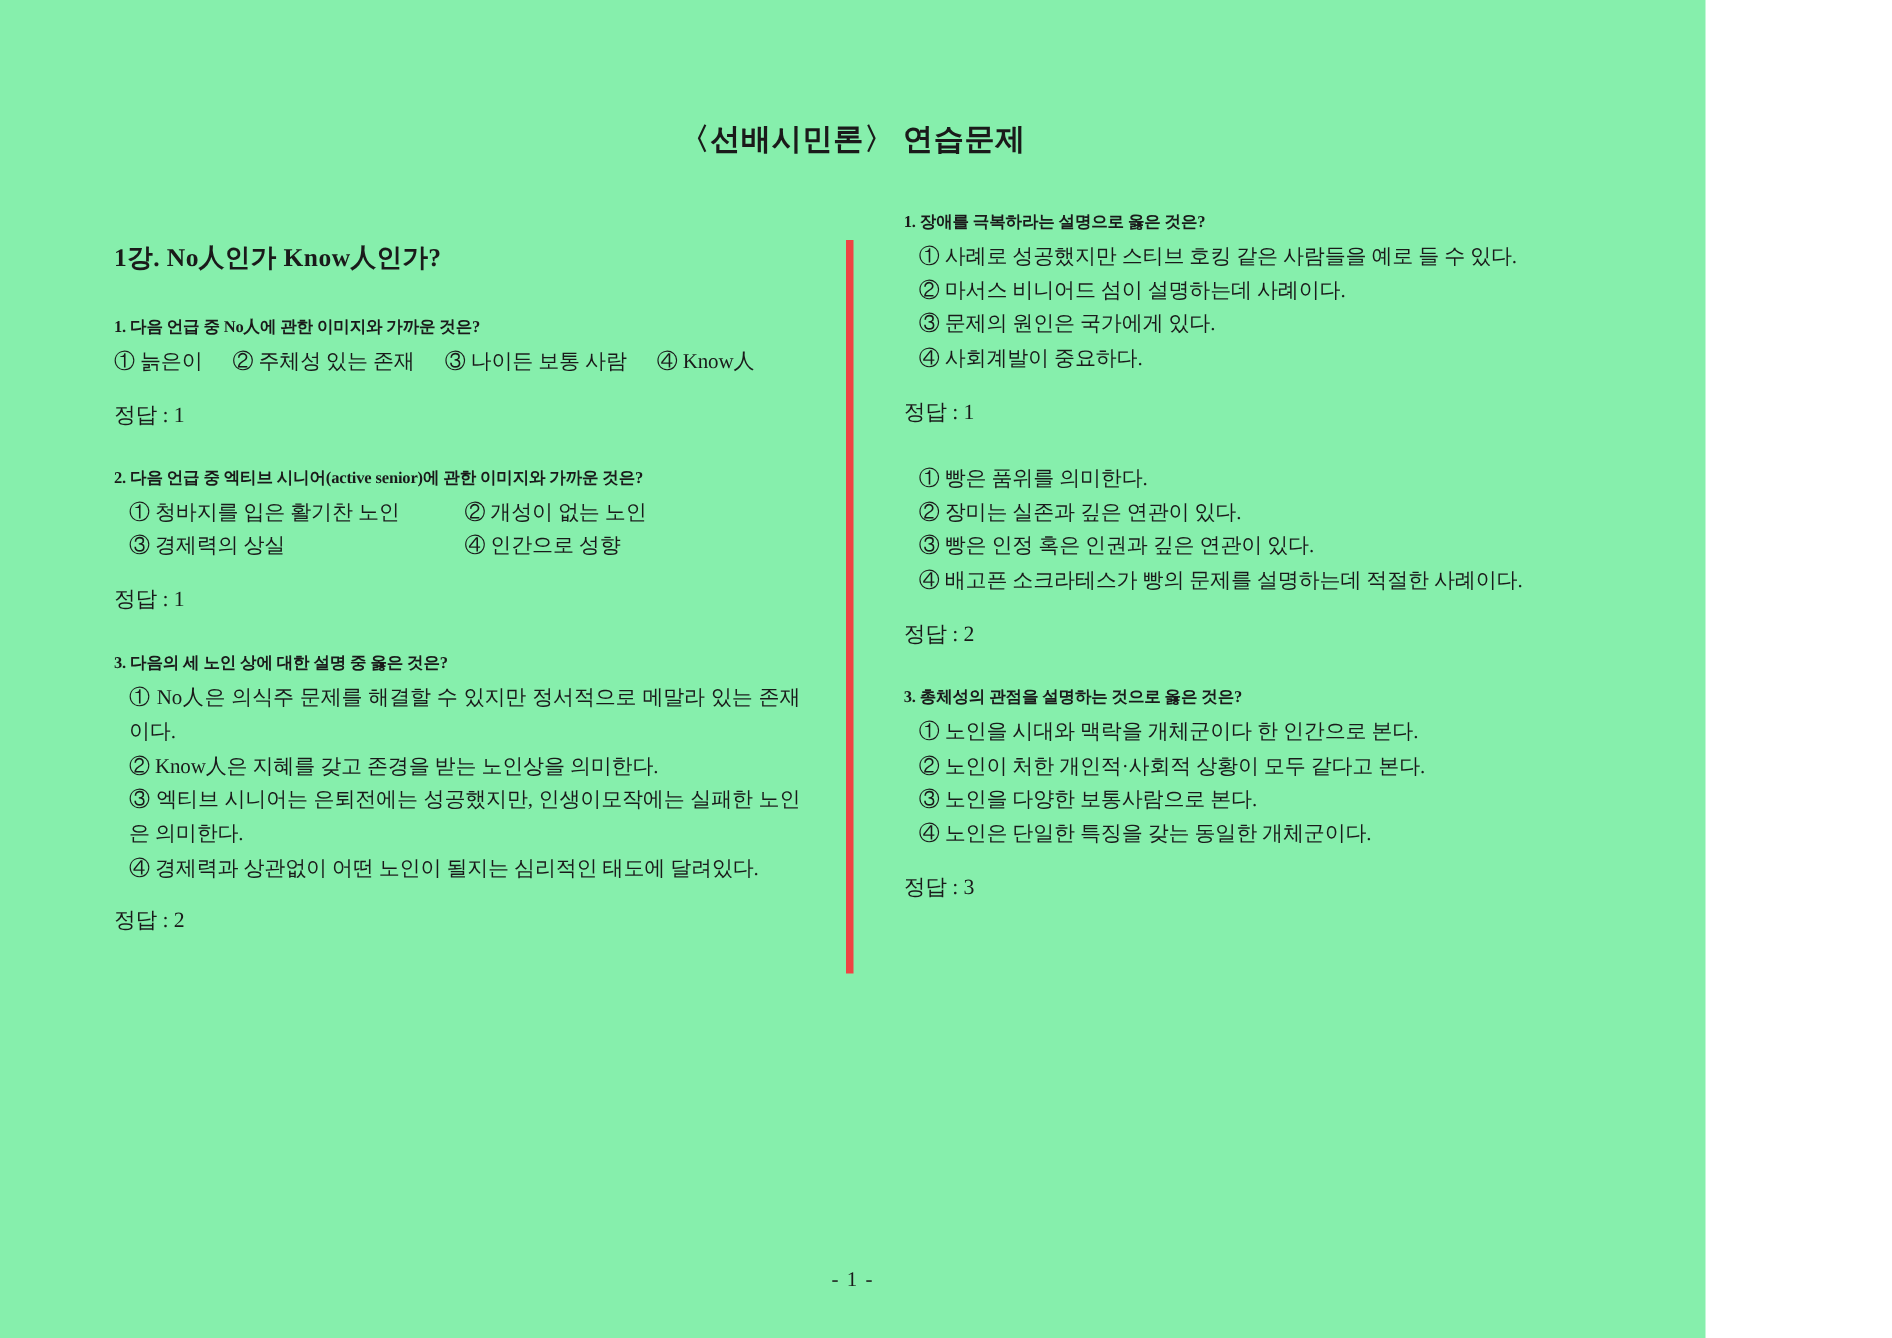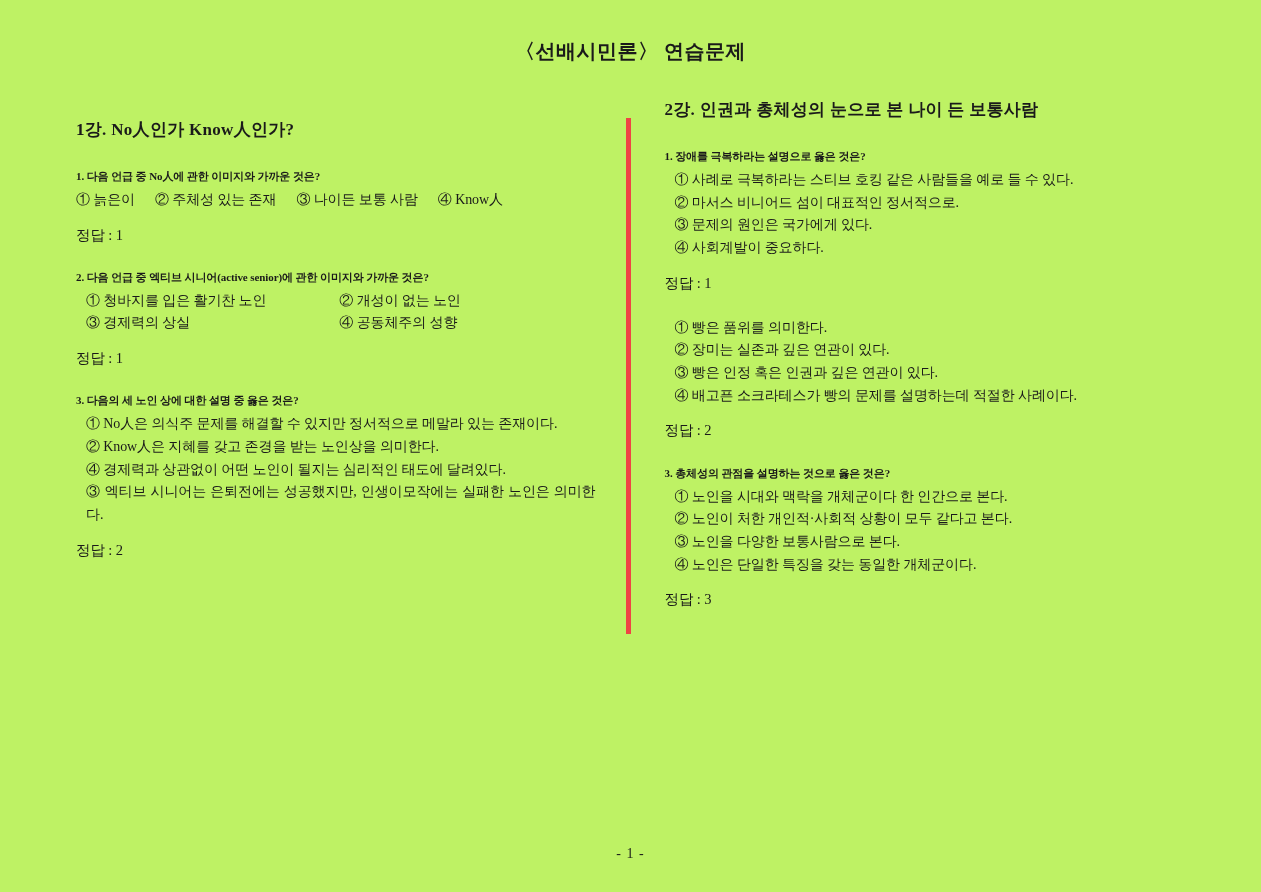--- a/index.html
+++ b/index.html
@@ -7,25 +7,25 @@
     margin: 0;
     padding: 0;
     background: #ffffff;
   }
   body {
     font-family: "Liberation Serif", "DejaVu Serif", serif;
     color: #1a1a1a;
   }
   .page {
     position: relative;
-    width: 1261px;
+    width: 1137px;
     height: 892px;
     box-sizing: border-box;
-    padding: 28px 76px 40px 76px;
-    background: #bef264;
+    padding: 70px 76px 40px 76px;
+    background: #86efac;
     overflow: hidden;
   }
   .doc-title {
     text-align: center;
     font-size: 20px;
     font-weight: bold;
     letter-spacing: 0.5px;
     margin: 10px 0 34px 0;
     line-height: 1.3;
   }
@@ -132,45 +132,44 @@
         </ul>
         <div class="answer">정답 : 1</div>
       </div>
 
       <div class="q-block">
         <div class="q-stem">2.  다음  언급  중  엑티브  시니어(active  senior)에  관한  이미지와  가까운 것은?</div>
         <ul class="choices two-col">
           <li>① 청바지를 입은 활기찬 노인</li>
           <li>② 개성이 없는 노인</li>
           <li>③ 경제력의 상실</li>
-          <li>④ 공동체주의 성향</li>
+          <li>④ 인간으로 성향</li>
         </ul>
         <div class="answer">정답 : 1</div>
       </div>
 
       <div class="q-block">
         <div class="q-stem">3. 다음의 세 노인 상에 대한 설명 중 옳은 것은?</div>
         <ul class="choices">
           <li>① No人은 의식주 문제를 해결할 수 있지만 정서적으로 메말라 있는 존재이다.</li>
           <li>② Know人은 지혜를 갖고 존경을 받는 노인상을 의미한다.</li>
+          <li>③ 엑티브 시니어는 은퇴전에는 성공했지만, 인생이모작에는 실패한 노인은 의미한다.</li>
           <li>④ 경제력과 상관없이 어떤 노인이 될지는 심리적인 태도에 달려있다.</li>
-          <li>③ 엑티브 시니어는 은퇴전에는 성공했지만, 인생이모작에는 실패한 노인은 의미한다.</li>
         </ul>
         <div class="answer">정답 : 2</div>
       </div>
     </div>
 
     <div class="col col-right">
-      <div class="col-heading">2강.  인권과  총체성의  눈으로  본  나이  든  보통사람</div>
 
       <div class="q-block">
         <div class="q-stem">1. 장애를 극복하라는 설명으로 옳은 것은?</div>
         <ul class="choices">
-          <li>① 사례로 극복하라는 스티브 호킹 같은 사람들을 예로 들 수 있다.</li>
-          <li>② 마서스 비니어드 섬이 대표적인 정서적으로.</li>
+          <li>① 사례로 성공했지만 스티브 호킹 같은 사람들을 예로 들 수 있다.</li>
+          <li>② 마서스 비니어드 섬이 설명하는데 사례이다.</li>
           <li>③ 문제의 원인은 국가에게 있다.</li>
           <li>④ 사회계발이 중요하다.</li>
         </ul>
         <div class="answer">정답 : 1</div>
       </div>
 
       <div class="q-block">
         <ul class="choices">
           <li>① 빵은 품위를 의미한다.</li>
           <li>② 장미는 실존과 깊은 연관이 있다.</li>

